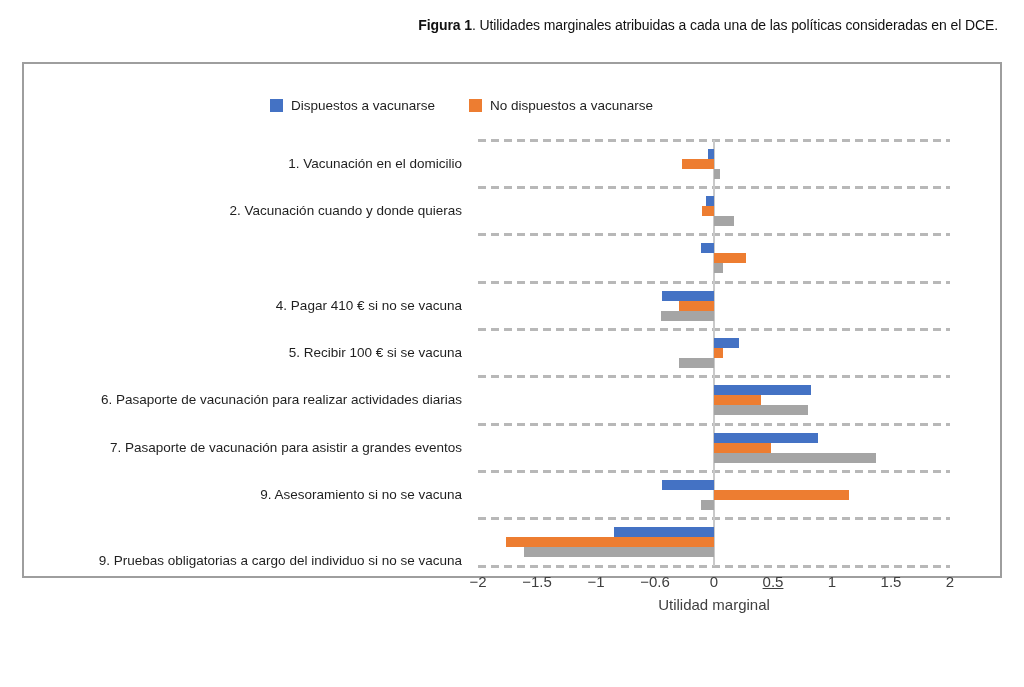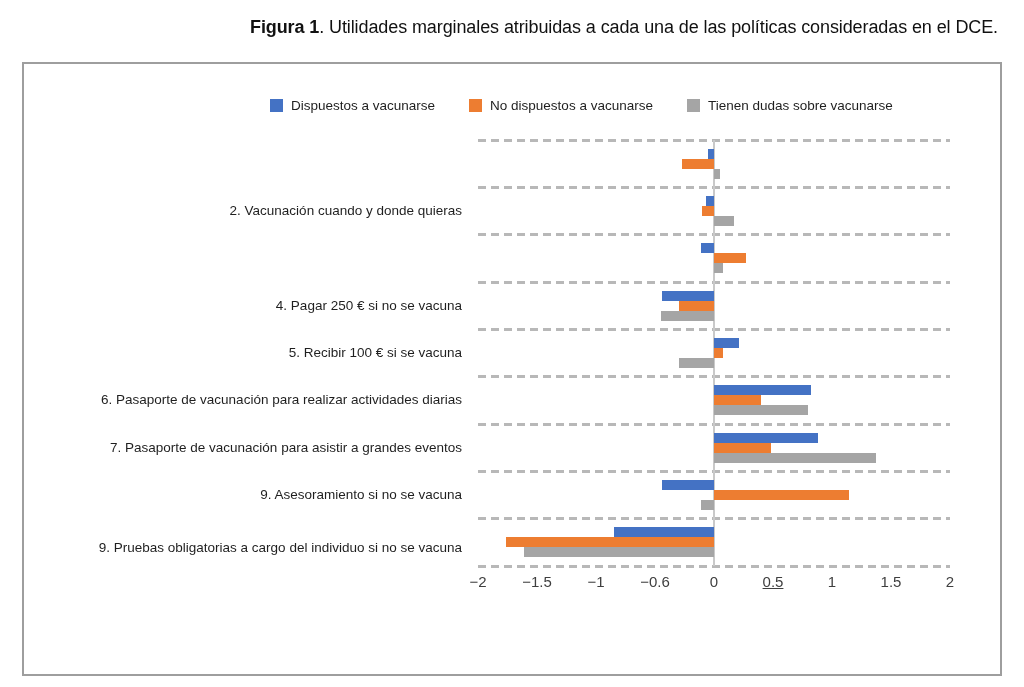--- a/index.html
+++ b/index.html
@@ -5,30 +5,30 @@
   html, body {
     margin: 0; padding: 0;
     width: 1024px; height: 687px;
     background: #ffffff;
     font-family: "Liberation Sans", sans-serif;
     overflow: hidden;
   }
   .figure-title {
     position: absolute;
     top: 17px; right: 26px;
-    font-size: 18px;
+    font-size: 14px;
     color: #111111;
     white-space: nowrap;
     letter-spacing: -0.1px;
   }
   .figure-title b { font-weight: 700; }
   .panel {
     position: absolute;
     left: 22px; top: 62px;
-    width: 980px; height: 614px;
+    width: 980px; height: 516px;
     box-sizing: border-box;
     border: 2px solid #9e9e9e;
     background: #ffffff;
   }
   .legend {
     position: absolute;
     left: 246px; top: 34px;
     display: flex;
     gap: 34px;
     align-items: center;
@@ -80,68 +80,66 @@
 <div class="panel">
   <div class="legend" id="legend">
       <div class="legend-item">
         <div class="legend-swatch" style="background: rgb(68, 114, 196);"></div>
         <div class="legend-label">Dispuestos a vacunarse</div>
       </div>
       <div class="legend-item">
         <div class="legend-swatch" style="background: rgb(237, 125, 49);"></div>
         <div class="legend-label">No dispuestos a vacunarse</div>
       </div>
-      <div class="legend-item">
-        <div class="legend-swatch" style="background: rgb(165, 165, 165);"></div>
-        <div class="legend-label">Tienen dudas sobre vacunarse</div>
-      </div>
     </div>
   <div id="plot"></div>
+  <div class="x-title" id="xtitle" style="left: 454px; width: 472px; top: 532px;">Utilidad marginal</div>
 <div class="sep-line" style="left: 454px; width: 472px; top: 74.5px;"></div>
     <div class="sep-line" style="left: 454px; width: 472px; top: 121.833px;"></div>
     <div class="sep-line" style="left: 454px; width: 472px; top: 169.167px;"></div>
     <div class="sep-line" style="left: 454px; width: 472px; top: 216.5px;"></div>
     <div class="sep-line" style="left: 454px; width: 472px; top: 263.833px;"></div>
     <div class="sep-line" style="left: 454px; width: 472px; top: 311.167px;"></div>
     <div class="sep-line" style="left: 454px; width: 472px; top: 358.5px;"></div>
     <div class="sep-line" style="left: 454px; width: 472px; top: 405.833px;"></div>
     <div class="sep-line" style="left: 454px; width: 472px; top: 453.167px;"></div>
     <div class="sep-line" style="left: 454px; width: 472px; top: 500.5px;"></div>
     <div class="zero-line" style="left: 689px; top: 76px; height: 426px;"></div>
+    <div class="cat-label" style="top: 90.6667px;">1. Vacunación en el domicilio</div>
     <div class="bar" style="background: rgb(68, 114, 196); top: 84.6667px; left: 684.1px; width: 5.9px;"></div>
     <div class="bar" style="background: rgb(237, 125, 49); top: 94.6667px; left: 658.14px; width: 31.86px;"></div>
     <div class="bar" style="background: rgb(165, 165, 165); top: 104.667px; left: 690px; width: 5.9px;"></div>
     <div class="cat-label" style="top: 138px;">2. Vacunación cuando y donde quieras</div>
     <div class="bar" style="background: rgb(68, 114, 196); top: 132px; left: 681.74px; width: 8.26px;"></div>
     <div class="bar" style="background: rgb(237, 125, 49); top: 142px; left: 678.2px; width: 11.8px;"></div>
     <div class="bar" style="background: rgb(165, 165, 165); top: 152px; left: 690px; width: 20.06px;"></div>
     <div class="bar" style="background: rgb(68, 114, 196); top: 179.333px; left: 677.02px; width: 12.98px;"></div>
     <div class="bar" style="background: rgb(237, 125, 49); top: 189.333px; left: 690px; width: 31.86px;"></div>
     <div class="bar" style="background: rgb(165, 165, 165); top: 199.333px; left: 690px; width: 9.44px;"></div>
-    <div class="cat-label" style="top: 232.667px;">4. Pagar 250 € si no se vacuna</div>
+    <div class="cat-label" style="top: 232.667px;">4. Pagar 410 € si no se vacuna</div>
     <div class="bar" style="background: rgb(68, 114, 196); top: 226.667px; left: 638.08px; width: 51.92px;"></div>
     <div class="bar" style="background: rgb(237, 125, 49); top: 236.667px; left: 654.6px; width: 35.4px;"></div>
     <div class="bar" style="background: rgb(165, 165, 165); top: 246.667px; left: 636.9px; width: 53.1px;"></div>
     <div class="cat-label" style="top: 280px;">5. Recibir 100 € si se vacuna</div>
     <div class="bar" style="background: rgb(68, 114, 196); top: 274px; left: 690px; width: 24.78px;"></div>
     <div class="bar" style="background: rgb(237, 125, 49); top: 284px; left: 690px; width: 9.44px;"></div>
     <div class="bar" style="background: rgb(165, 165, 165); top: 294px; left: 654.6px; width: 35.4px;"></div>
     <div class="cat-label" style="top: 327.333px;">6. Pasaporte de vacunación para realizar actividades diarias</div>
     <div class="bar" style="background: rgb(68, 114, 196); top: 321.333px; left: 690px; width: 96.76px;"></div>
     <div class="bar" style="background: rgb(237, 125, 49); top: 331.333px; left: 690px; width: 47.2px;"></div>
     <div class="bar" style="background: rgb(165, 165, 165); top: 341.333px; left: 690px; width: 94.4px;"></div>
     <div class="cat-label" style="top: 374.667px;">7. Pasaporte de vacunación para asistir a grandes eventos</div>
     <div class="bar" style="background: rgb(68, 114, 196); top: 368.667px; left: 690px; width: 103.84px;"></div>
     <div class="bar" style="background: rgb(237, 125, 49); top: 378.667px; left: 690px; width: 56.64px;"></div>
     <div class="bar" style="background: rgb(165, 165, 165); top: 388.667px; left: 690px; width: 161.66px;"></div>
     <div class="cat-label" style="top: 422px;">9. Asesoramiento si no se vacuna</div>
     <div class="bar" style="background: rgb(68, 114, 196); top: 416px; left: 638.08px; width: 51.92px;"></div>
     <div class="bar" style="background: rgb(237, 125, 49); top: 426px; left: 690px; width: 134.52px;"></div>
     <div class="bar" style="background: rgb(165, 165, 165); top: 436px; left: 677.02px; width: 12.98px;"></div>
-    <div class="cat-label" style="top: 475px;">9. Pruebas obligatorias a cargo del individuo si no se vacuna</div>
+    <div class="cat-label" style="top: 488px;">9. Pruebas obligatorias a cargo del individuo si no se vacuna</div>
     <div class="bar" style="background: rgb(68, 114, 196); top: 463.333px; left: 589.7px; width: 100.3px;"></div>
     <div class="bar" style="background: rgb(237, 125, 49); top: 473.333px; left: 482.32px; width: 207.68px;"></div>
     <div class="bar" style="background: rgb(165, 165, 165); top: 483.333px; left: 500.02px; width: 189.98px;"></div>
     <div class="x-tick" style="left: 432px; top: 509px;">−2</div>
     <div class="x-tick" style="left: 491px; top: 509px;">−1.5</div>
     <div class="x-tick" style="left: 550px; top: 509px;">−1</div>
     <div class="x-tick" style="left: 609px; top: 509px;">−0.6</div>
     <div class="x-tick" style="left: 668px; top: 509px;">0</div>
     <div class="x-tick" style="left: 727px; top: 509px; text-decoration: underline;">0.5</div>
     <div class="x-tick" style="left: 786px; top: 509px;">1</div>

